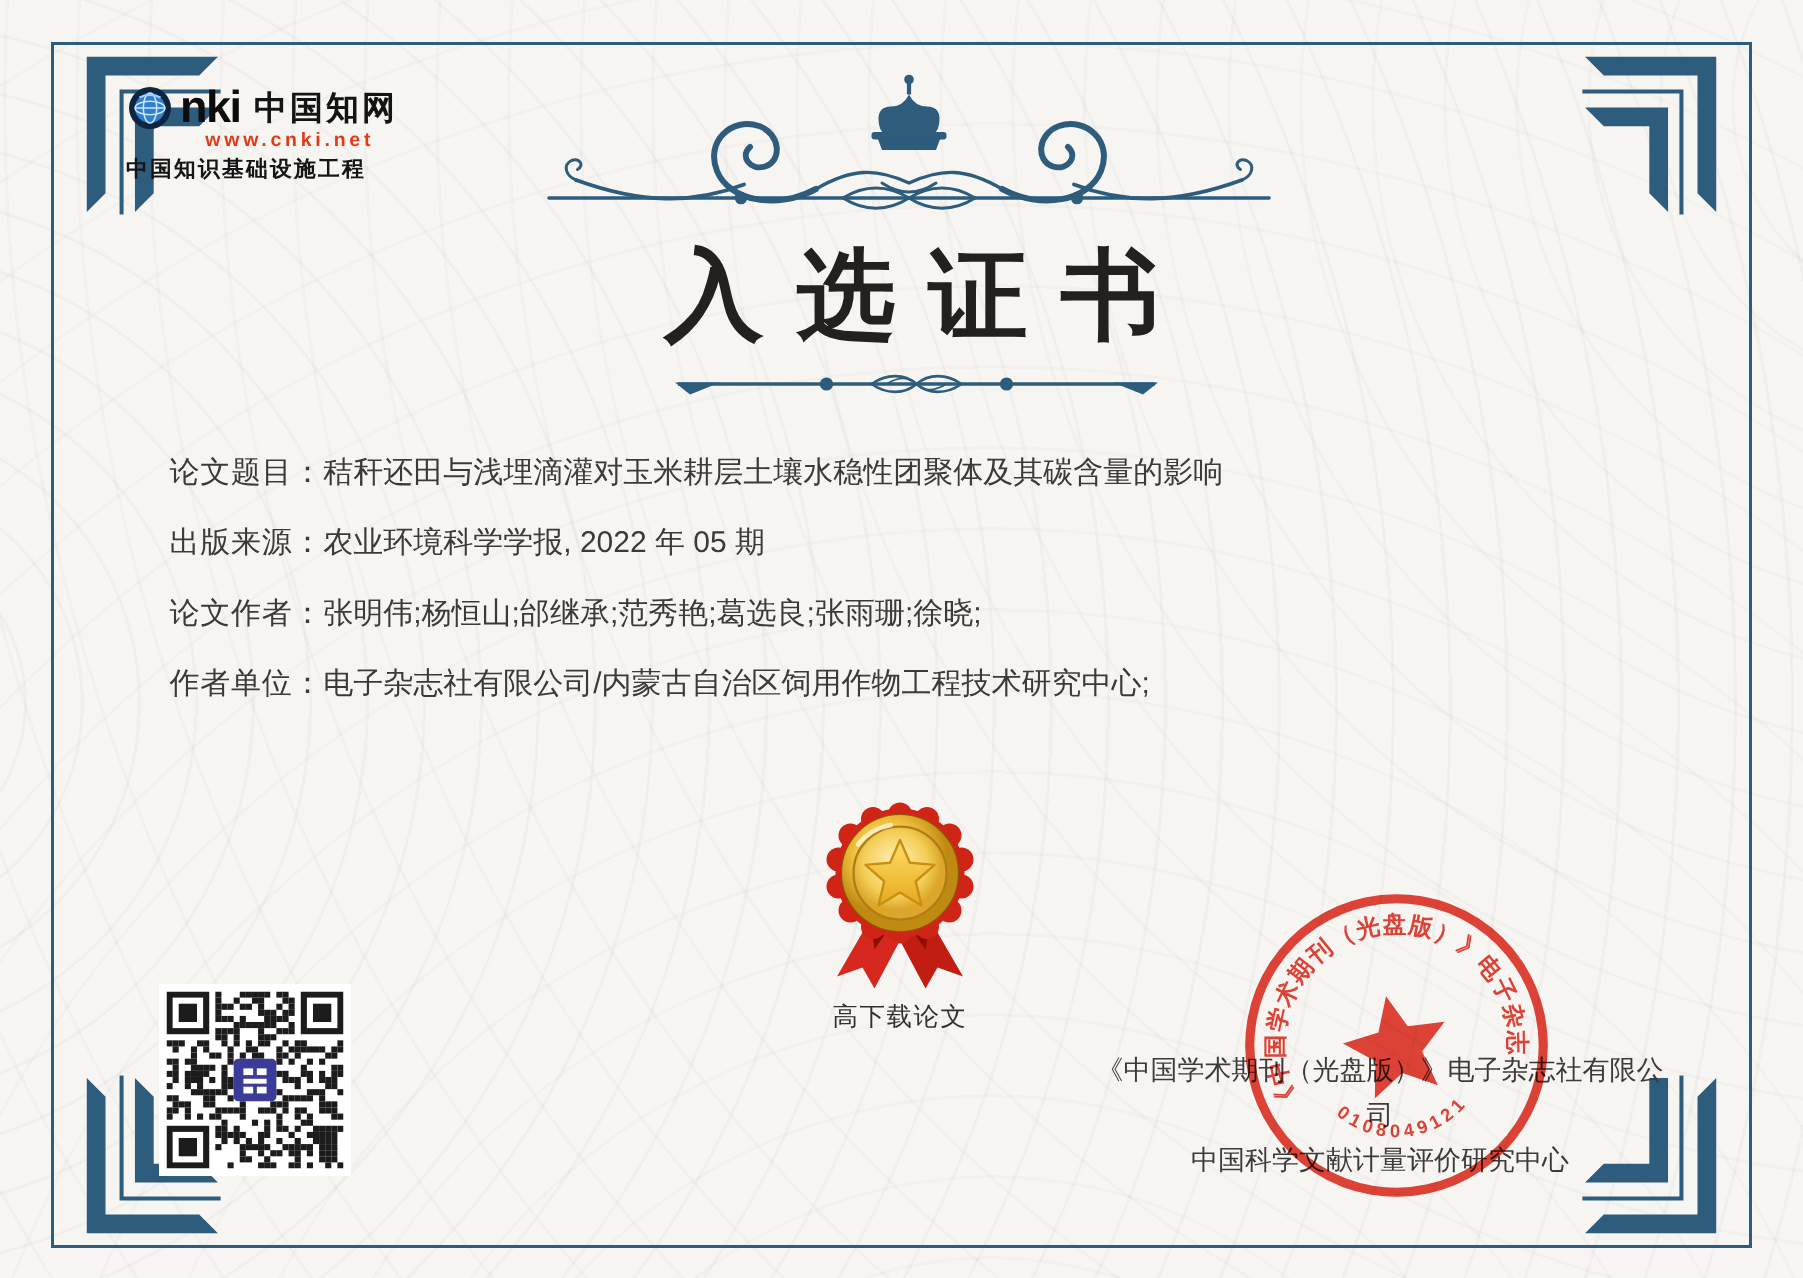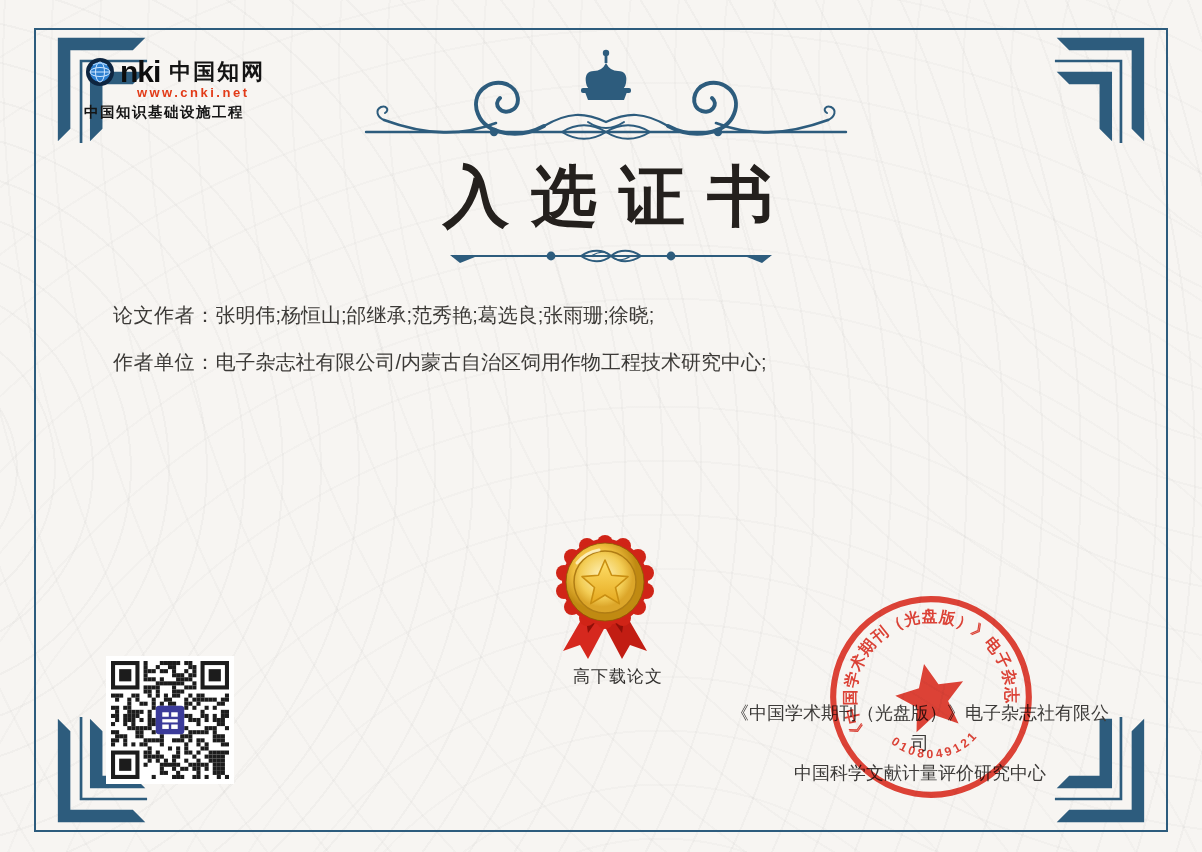--- a/index.html
+++ b/index.html
@@ -39,21 +39,21 @@
     position:absolute;left:0;top:152px;width:100%;text-align:center;
     font-size:66px;font-weight:700;color:#24201d;
     letter-spacing:22px;padding-left:36px;box-sizing:border-box;
   }
   .divider{position:absolute;left:448px;top:244px;width:326px;height:26px;color:#2d5c7d;}
 
   .fields{position:absolute;left:113px;top:292px;width:1010px;color:#3c3a37;}
   .field,.statement{font-size:20px;line-height:47px;height:47px;white-space:nowrap;}
   .flabel{letter-spacing:0.5px;}
 
-  .medal-block{position:absolute;left:537px;top:533px;width:126px;text-align:right;}
+  .medal-block{position:absolute;left:537px;top:533px;width:126px;text-align:center;}
   .medal-caption{margin-top:2px;font-size:17px;color:#33312f;letter-spacing:1px;}
 
   .qr{position:absolute;left:106px;top:656px;width:118px;height:118px;background:#fff;padding:5px;}
 
   .footer{position:absolute;left:728px;top:698px;width:384px;text-align:center;
     font-size:18px;line-height:30px;color:#3d3b39;}
 
   .seal{position:absolute;left:824px;top:590px;width:214px;height:214px;
     transform:rotate(-12deg);opacity:0.88;mix-blend-mode:multiply;}
 </style>
@@ -136,20 +136,26 @@
     <circle cx="103" cy="12" r="4.4" fill="currentColor"></circle>
     <circle cx="223" cy="12" r="4.4" fill="currentColor"></circle>
     <g stroke="currentColor" fill="none" stroke-width="1.8">
       <path d="M133,12 c10,-7 22,-7 30,0 c8,7 20,7 30,0"></path>
       <path d="M133,12 c10,7 22,7 30,0 c8,-7 20,-7 30,0"></path>
       <path d="M143,12 c8,-5 16,-5 20,0 c4,5 12,5 20,0" stroke-width="1.2"></path>
     </g>
   </svg>
 
   <div class="fields">
+    <div class="field">
+      <span class="flabel">论文题目：</span><span>秸秆还田与浅埋滴灌对玉米耕层土壤水稳性团聚体及其碳含量的影响</span>
+    </div>
+    <div class="field">
+      <span class="flabel">出版来源：</span><span>农业环境科学学报, 2022 年 05 期</span>
+    </div>
     <div class="field">
       <span class="flabel">论文作者：</span><span>张明伟;杨恒山;邰继承;范秀艳;葛选良;张雨珊;徐晓;</span>
     </div>
     <div class="field">
       <span class="flabel">作者单位：</span><span>电子杂志社有限公司/内蒙古自治区饲用作物工程技术研究中心;</span>
     </div>
   </div>
 
   <div class="medal-block">
     <svg width="116" height="126" viewBox="0 0 116 126">

